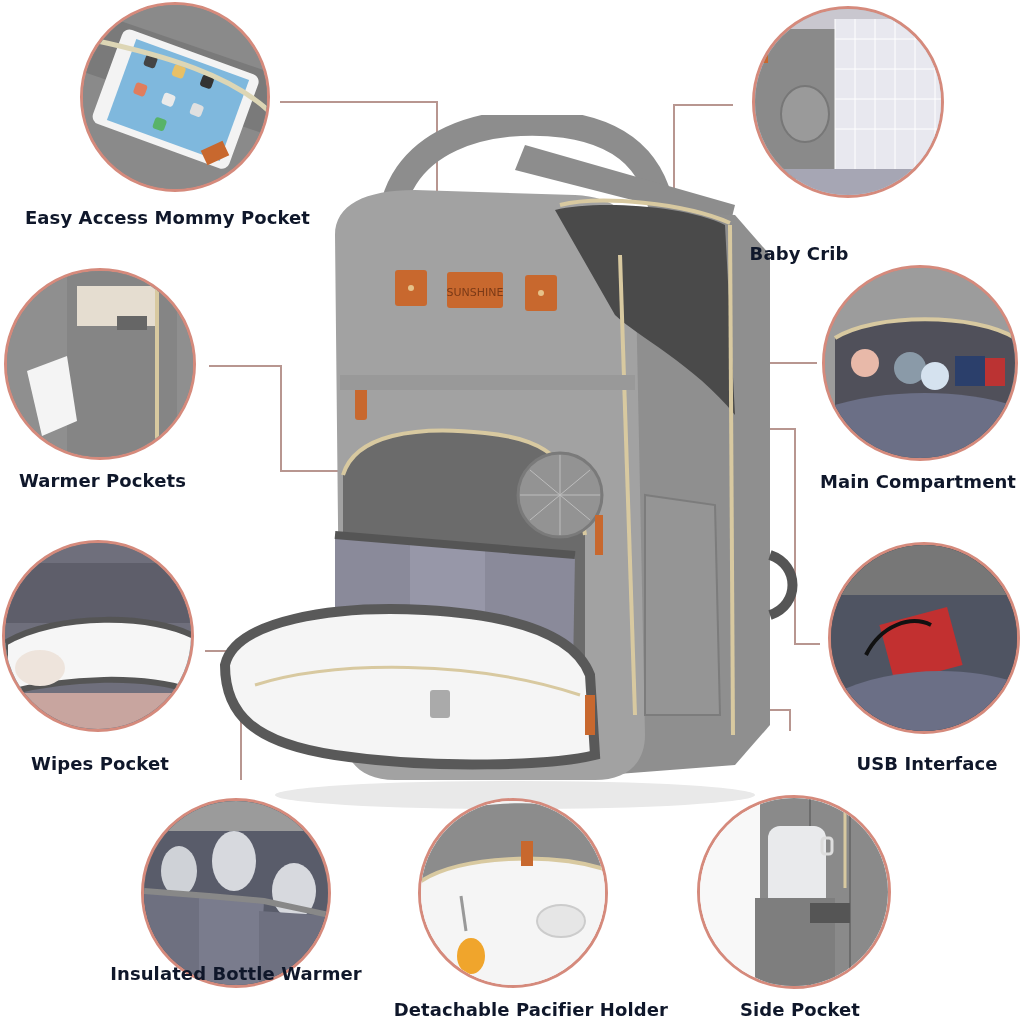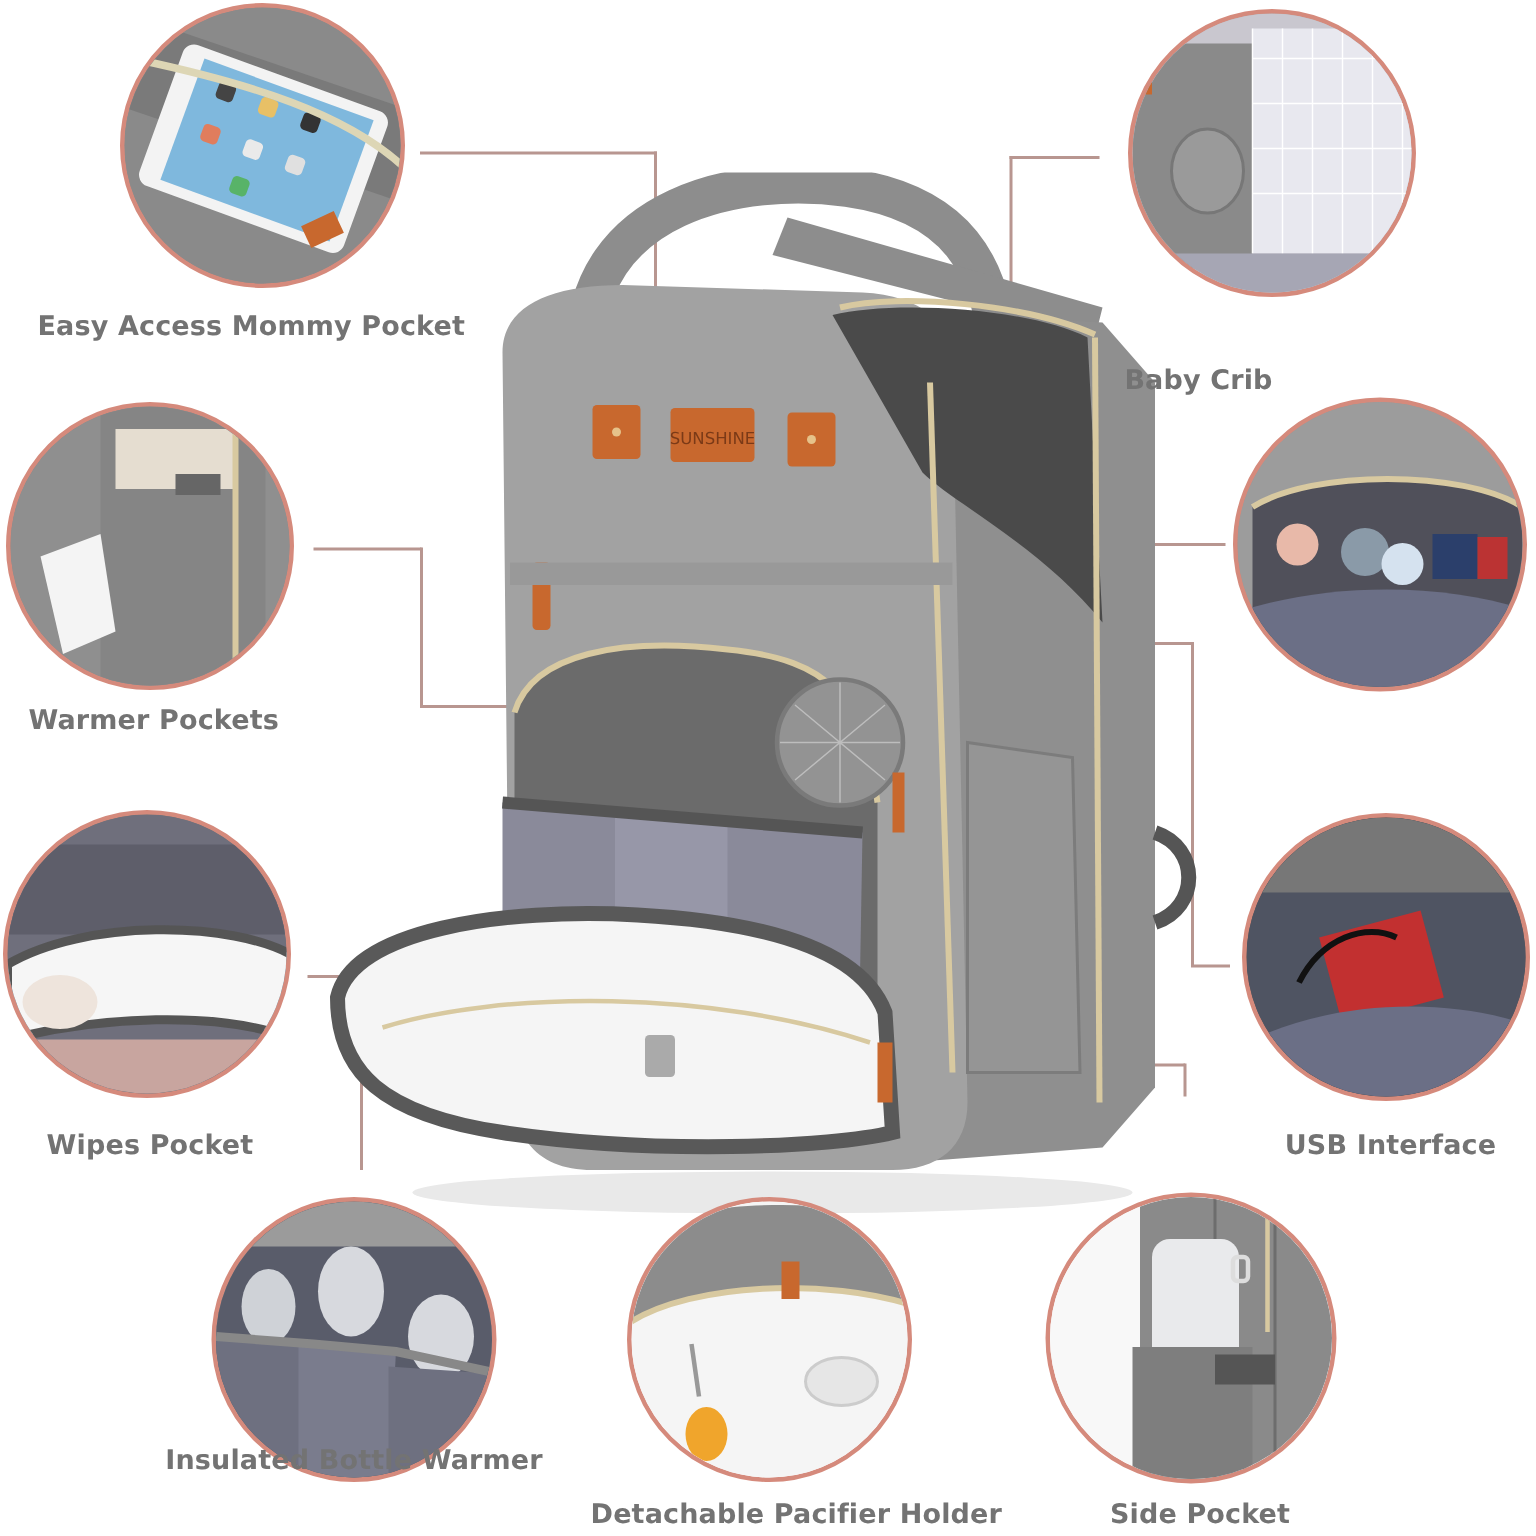--- a/index.html
+++ b/index.html
@@ -1,18 +1,18 @@
 <!DOCTYPE html>
 <html><head>
 <meta charset="utf-8">
 <style>
   html, body { margin:0; padding:0; background:#ffffff; }
   body { width:1024px; height:1024px; position:relative; overflow:hidden; font-family:"DejaVu Sans","Liberation Sans",sans-serif; }
   .circle { position:absolute; border-radius:50%; border:3px solid #d58a7c; overflow:hidden; box-sizing:border-box; background:#8e8e8e; }
-  .label { position:absolute; font-weight:bold; color:#737373; font-size:18px; line-height:24px; text-align:center; letter-spacing:0.1px; white-space:nowrap; }
+  .label { position:absolute; font-weight:bold; color:#0f172a; font-size:18px; line-height:24px; text-align:center; letter-spacing:0.1px; white-space:nowrap; }
   .line { position:absolute; background:#b89690; }
   svg { display:block; }
 </style>
 </head>
 <body>
 
 <div class="line" style="left:280px;top:101px;width:158px;height:2px;"></div>
 <div class="line" style="left:436px;top:101px;width:2px;height:275px;"></div>
 
 <div class="line" style="left:673px;top:104px;width:60px;height:2px;"></div>
@@ -147,20 +147,21 @@
     <path d="M10 70 C50 45 150 45 190 70" stroke="#d8c9a0" stroke-width="4" fill="none"></path>
     <path d="M0 140 C60 120 140 120 196 140 L196 196 L0 196 Z" fill="#6b6f86"></path>
     <circle cx="40" cy="95" r="14" fill="#e8b9a9"></circle>
     <circle cx="85" cy="100" r="16" fill="#8a9aa8"></circle>
     <circle cx="110" cy="108" r="14" fill="#d5e2ef"></circle>
     <rect x="130" y="88" width="30" height="30" fill="#2b3f6b"></rect>
     <rect x="160" y="90" width="20" height="28" fill="#b33"></rect>
   </svg>
 </div>
 <div class="label" style="left:812px;top:470px;width:212px;">
+  <div>Main Compartment</div>
 </div>
 
 <div class="circle" style="left:2px;top:540px;width:192px;height:192px;background:#777;">
   <svg width="192" height="192" viewBox="0 0 192 192">
     <rect width="192" height="192" fill="#6f6f7c"></rect>
     <path d="M0 20 L192 20 L192 80 L0 80 Z" fill="#5e5e6a"></path>
     <path d="M0 100 C50 70 150 70 192 95 L192 150 C140 130 60 135 0 150 Z" fill="#f6f6f6" stroke="#555" stroke-width="6"></path>
     <ellipse cx="35" cy="125" rx="25" ry="18" fill="#eee4dc"></ellipse>
     <rect x="0" y="150" width="192" height="42" fill="#c8a59f"></rect>
   </svg>

